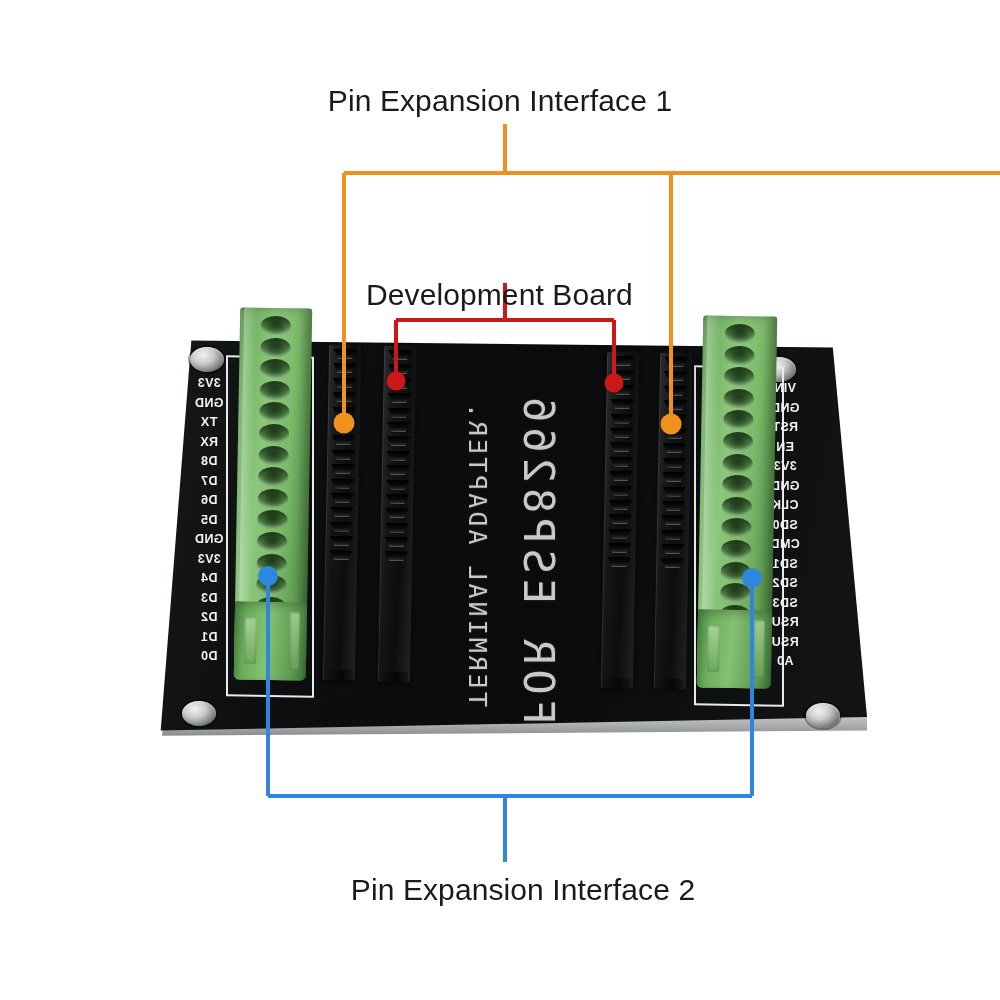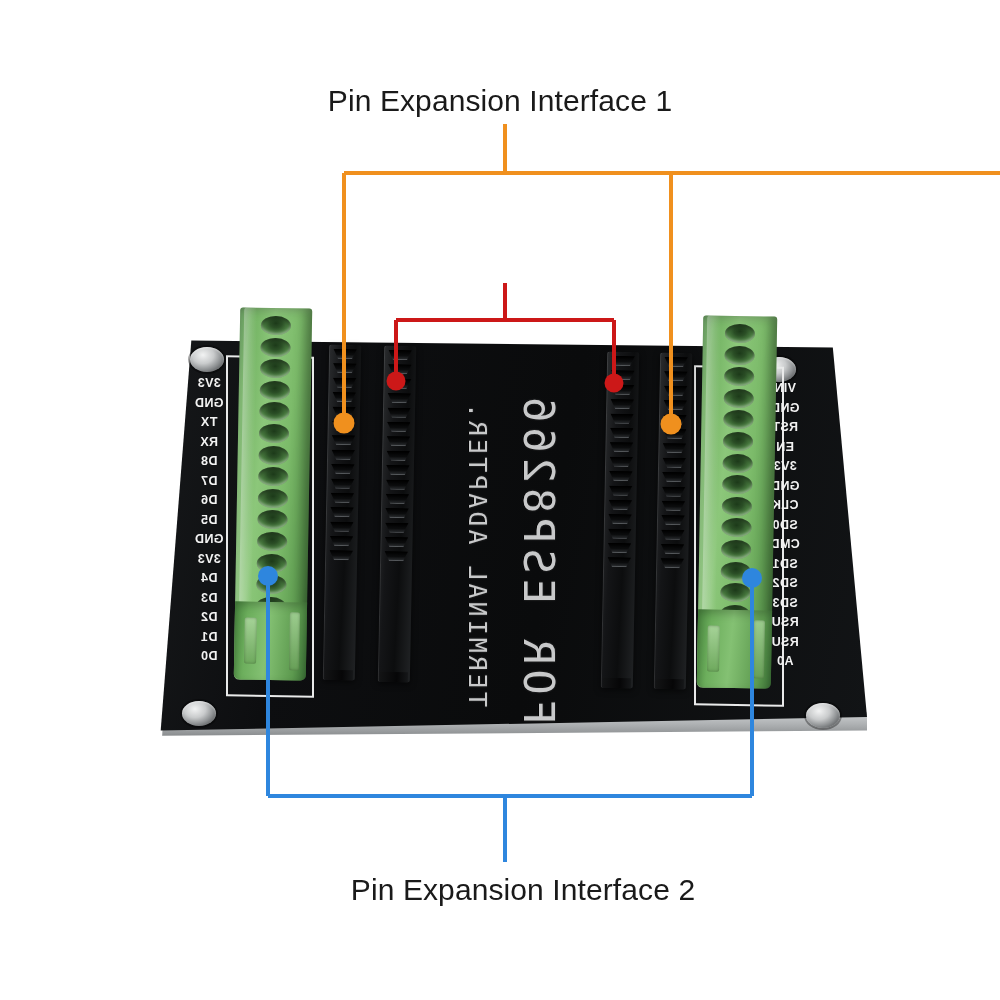--- a/index.html
+++ b/index.html
@@ -395,17 +395,18 @@
       <path d="M 752 796 L 752 578" fill="none" stroke="#2E86DE" stroke-width="4"></path>
       <path d="M 505 796 L 505 862" fill="none" stroke="#2E86DE" stroke-width="4"></path>
       <circle cx="268" cy="576" r="10" fill="#2E86DE"></circle>
       <circle cx="752" cy="578" r="10" fill="#2E86DE"></circle>
     </g>
   </svg>
 
   <div class="anno" id="anno-top">Pin Expansion Interface 1</div>
 
   <div class="anno" id="anno-mid">
+    <div>Development Board</div>
   </div>
 
   <div class="anno" id="anno-bottom">Pin Expansion Interface 2</div>
 
 </div>
 
 </body></html>

